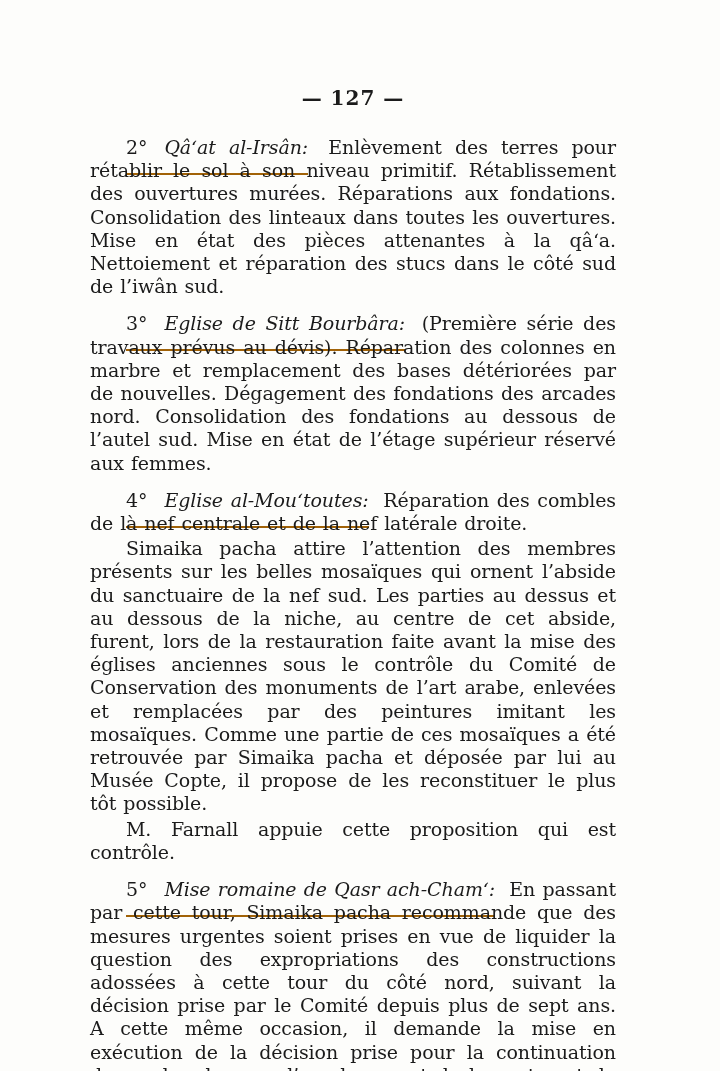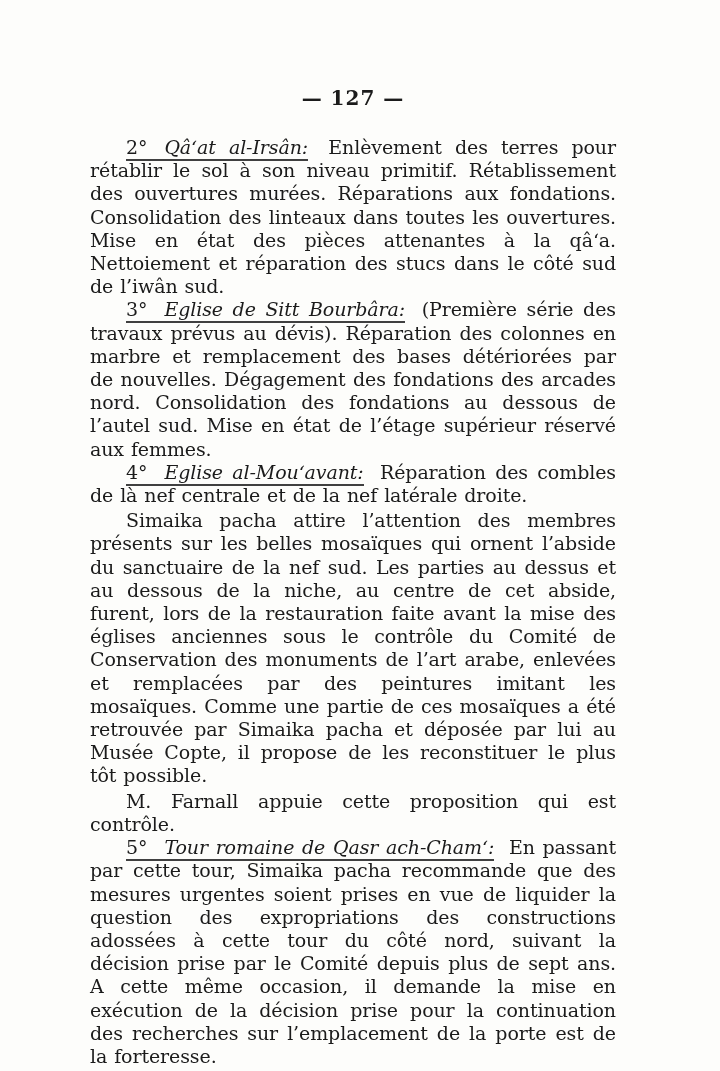--- a/index.html
+++ b/index.html
@@ -18,35 +18,35 @@
       padding: 86px 104px 0 90px;
     }
     .page-header {
       text-align: center;
       font-size: 20px;
       font-weight: bold;
       letter-spacing: 1px;
       margin: 0 0 26px 0;
     }
     .content { width: 526px; }
-    section { margin-top: 0; }
+    section { margin-top: 14px; }
     section:first-of-type { margin-top: 0; }
     p.para {
       margin: 0;
       font-size: 19px;
       line-height: 23.2px;
       text-align: justify;
       text-indent: 36px;
       letter-spacing: -0.1px;
       word-spacing: 1px;
     }
     p.para + p.para { margin-top: 2px; }
     .sec-head {
-      border-bottom: 2px solid #404040;
-      padding-bottom: 1px;
+      border-bottom: 2px solid #a16207;
+      padding-bottom: 15px;
       white-space: nowrap;
     }
     .sec-num { font-style: normal; }
     .sec-title {
       font-style: italic;
       margin-left: 17px;
     }
     .sec-body { margin-left: 7px; }
   </style>
 </head>
@@ -67,28 +67,28 @@
 
     <section>
       <p class="para">
         <span class="sec-head"><span class="sec-num">3°</span><span class="sec-title">Eglise de Sitt Bourbâra:</span></span>
         <span class="sec-body">(Première série des travaux prévus au dévis). Réparation des colonnes en marbre et remplacement des bases détériorées par de nouvelles. Dégagement des fondations des arcades nord. Consolidation des fondations au dessous de l’autel sud. Mise en état de l’étage supérieur réservé aux femmes.</span>
       </p>
     </section>
 
     <section>
       <p class="para">
-        <span class="sec-head"><span class="sec-num">4°</span><span class="sec-title">Eglise al-Mou‘avant:</span></span>
+        <span class="sec-head"><span class="sec-num">4°</span><span class="sec-title">Eglise al-Mou‘toutes:</span></span>
         <span class="sec-body">Réparation des combles de là nef centrale et de la nef latérale droite.</span>
       </p>
       <p class="para">Simaika pacha attire l’attention des membres présents sur les belles mosaïques qui ornent l’abside du sanctuaire de la nef sud. Les parties au dessus et au dessous de la niche, au centre de cet abside, furent, lors de la restauration faite avant la mise des églises anciennes sous le contrôle du Comité de Conservation des monuments de l’art arabe, enlevées et remplacées par des peintures imitant les mosaïques. Comme une partie de ces mosaïques a été retrouvée par Simaika pacha et déposée par lui au Musée Copte, il propose de les reconstituer le plus tôt possible.</p>
       <p class="para">M. Farnall appuie cette proposition qui est contrôle.</p>
     </section>
 
     <section>
       <p class="para">
-        <span class="sec-head"><span class="sec-num">5°</span><span class="sec-title">Tour romaine de Qasr ach-Cham‘:</span></span>
+        <span class="sec-head"><span class="sec-num">5°</span><span class="sec-title">Mise romaine de Qasr ach-Cham‘:</span></span>
         <span class="sec-body">En passant par cette tour, Simaika pacha recommande que des mesures urgentes soient prises en vue de liquider la question des expropriations des constructions adossées à cette tour du côté nord, suivant la décision prise par le Comité depuis plus de sept ans. A cette même occasion, il demande la mise en exécution de la décision prise pour la continuation des recherches sur l’emplacement de la porte est de la forteresse.</span>
       </p>
     </section>
 
   </div>
 </div>
 
 </body></html>

